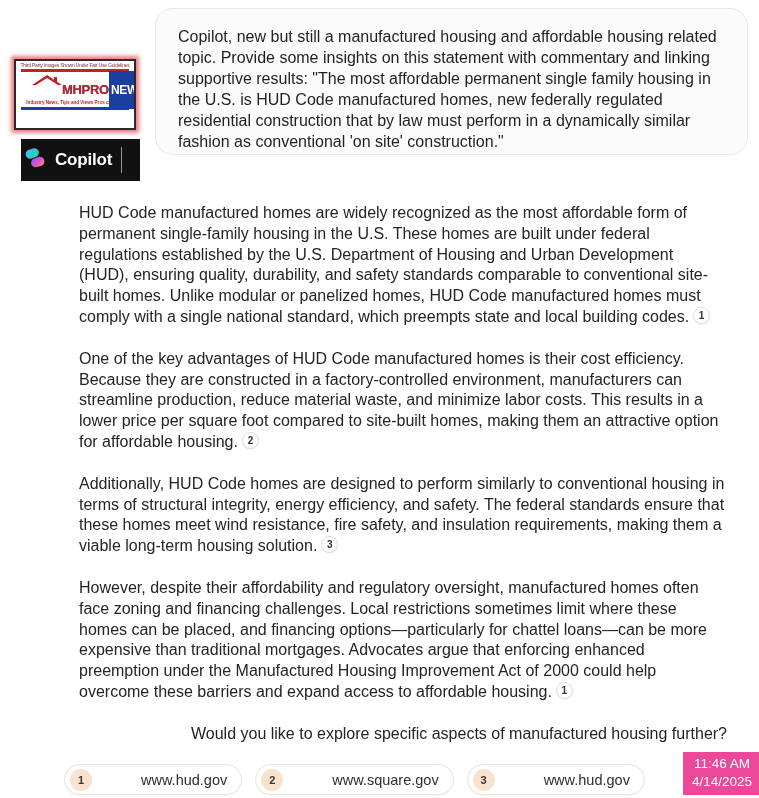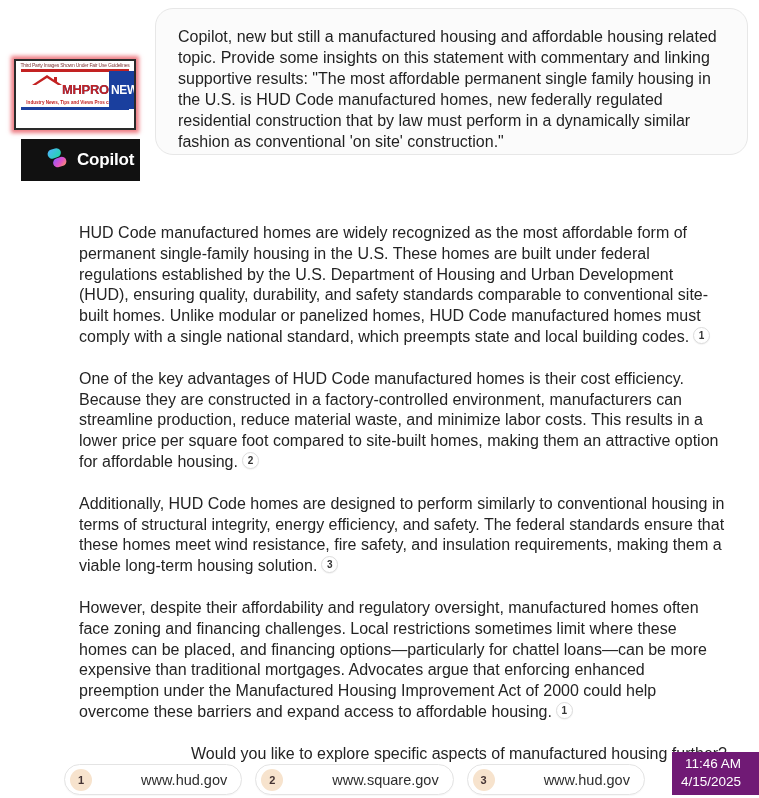--- a/index.html
+++ b/index.html
@@ -28,27 +28,27 @@
   .mh-line{position:relative;text-align:center;margin-top:8px;white-space:nowrap;}
   .mh-roof{position:absolute;left:14px;top:-8px;}
   .mh-red{color:#c32222;font-weight:bold;font-size:13px;letter-spacing:-.3px;text-shadow:0 0 .5px #1a3f9e;padding-left:44px;}
   .mh-news{background:#1a3f9e;color:#fff;font-weight:bold;font-size:12px;padding:12px 2px;letter-spacing:-.3px;}
   .mh-com{color:#1a3f9e;font-size:7px;font-weight:bold;}
   .mh-tagline{font-size:4.6px;color:#c32222;font-weight:bold;text-align:center;margin-top:2px;white-space:nowrap;overflow:hidden;}
 
   
   .copilot-badge{
     position:absolute;left:21px;top:139px;width:119px;height:42px;background:#111;
-    display:flex;align-items:center;padding-left:24px;box-sizing:border-box;
+    display:flex;align-items:center;padding-left:2px;box-sizing:border-box;
   }
   .copilot-label{color:#fff;font-weight:bold;font-size:17px;margin-left:8px;letter-spacing:-.2px;}
   .copilot-cursor{width:1px;height:26px;background:#9a9a9a;margin-left:9px;}
 
   
-  .response{position:absolute;left:79px;top:203px;width:648px;font-size:16px;line-height:1.3;color:#242424;margin-top:20px;}
+  .response{position:absolute;left:79px;top:203px;width:648px;font-size:16px;line-height:1.3;color:#242424;}
   .response p{margin:0 0 21px 0;}
   .cite{
     display:inline-block;min-width:11px;height:15px;line-height:15px;padding:0 2px;
     border:1px solid #dcdcdc;border-radius:9px;background:#fff;
     font-size:10px;font-weight:bold;color:#333;text-align:center;
     position:relative;top:-3px;margin-left:4px;box-shadow:0 1px 1px rgba(0,0,0,.05);
     cursor:pointer;
   }
   .closing{margin-bottom:0 !important;text-align:right;}
 
@@ -61,22 +61,22 @@
   }
   .pill-num{
     width:22px;height:22px;border-radius:50%;background:#f7e3cd;
     display:flex;align-items:center;justify-content:center;
     font-size:11px;font-weight:bold;color:#433;
   }
   .pill-url{font-size:14.5px;color:#2e2e2e;margin-left:40px;}
 
   
   .timestamp{
-    position:absolute;right:0;top:752px;background:#701a75;color:#fff;
-    padding:3px 18px 4px 9px;font-size:13.5px;line-height:1.35;text-align:right;
+    position:absolute;right:0;top:752px;background:#ec4899;color:#fff;
+    padding:3px 7px 4px 9px;font-size:13.5px;line-height:1.35;text-align:center;
   }
 
   
   .bottom-peek{
     position:absolute;left:75px;top:791px;width:560px;height:12px;
     background:#f4f4f4;border:1px solid #e8e8e8;border-radius:10px 10px 0 0;z-index:-1;
   }
 </style>
 </head>
 <body>
@@ -145,16 +145,16 @@
       <span class="pill-url">www.square.gov</span>
     </div>
     <div class="pill">
       <span class="pill-num">3</span>
       <span class="pill-url">www.hud.gov</span>
     </div>
   </div>
 
   <div class="timestamp">
     <div>11:46 AM</div>
-    <div>4/15/2025</div>
+    <div>4/14/2025</div>
   </div>
 
 </div>
 
 </body></html>

